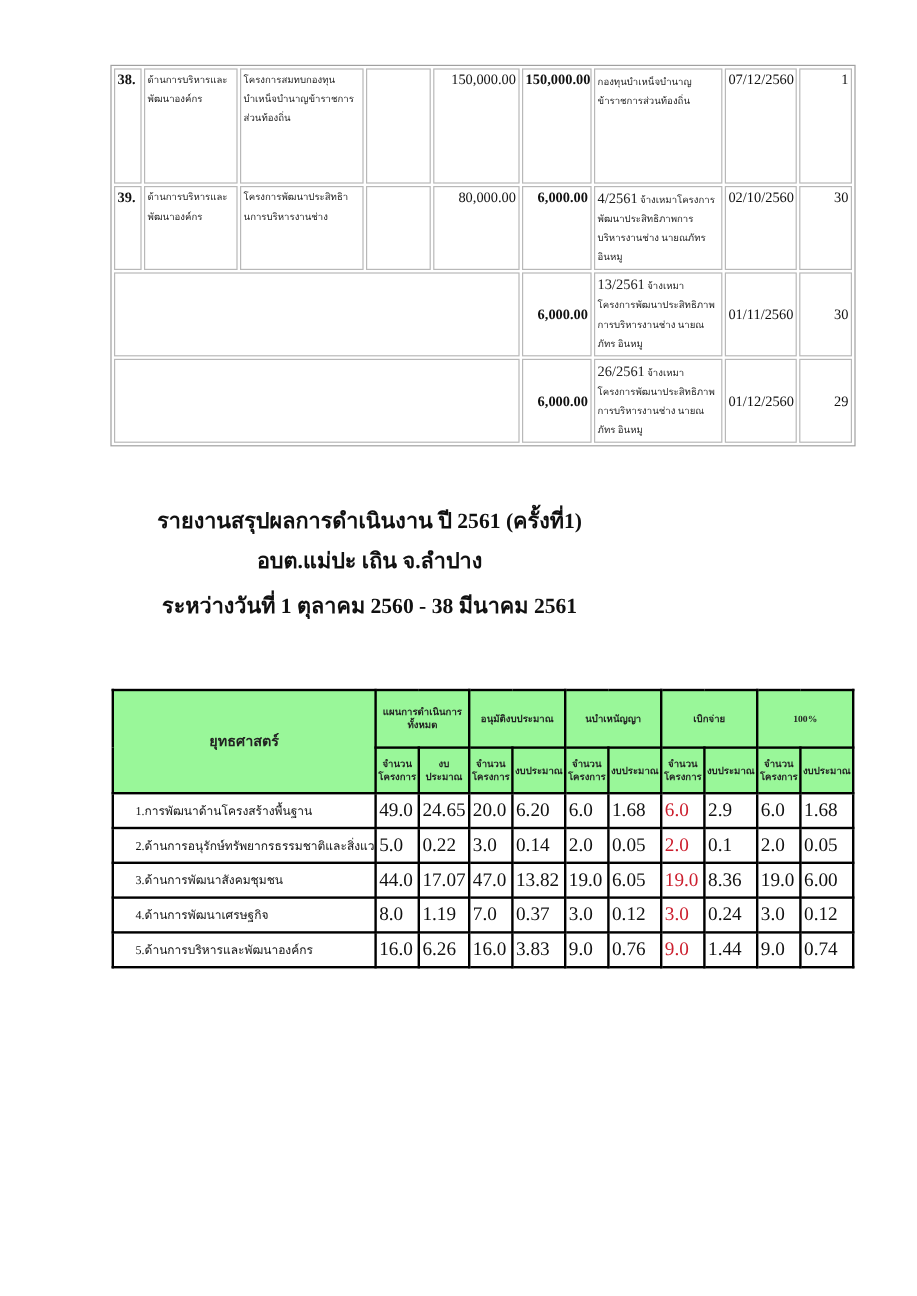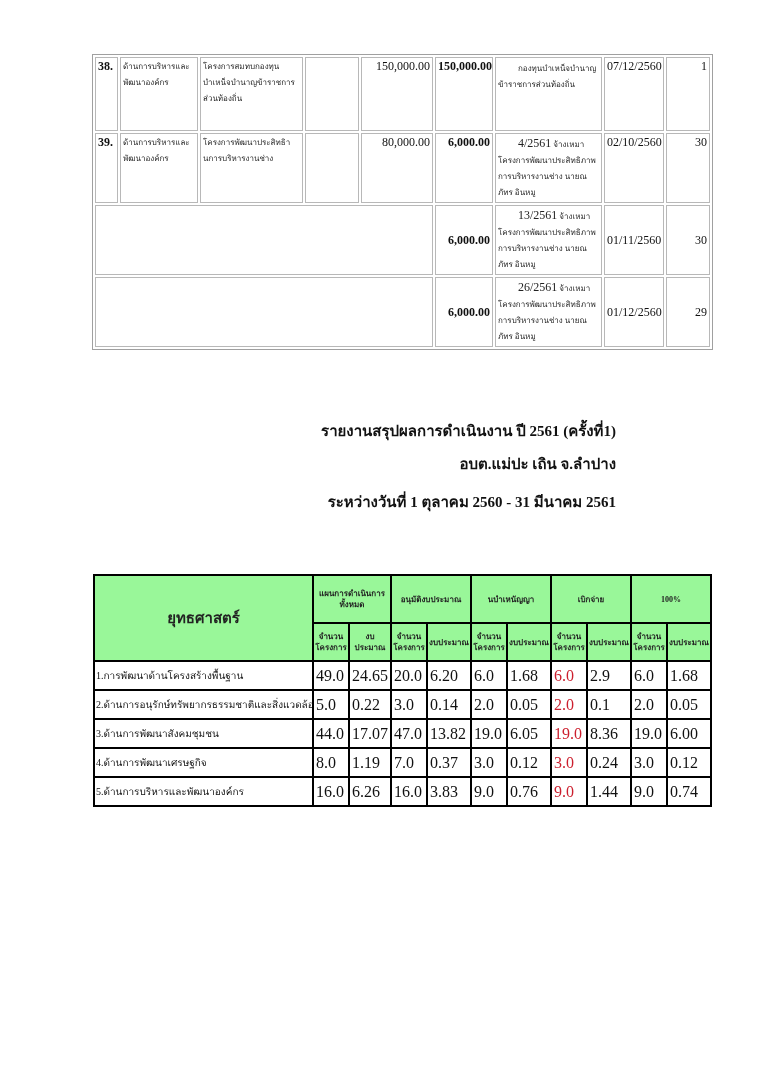--- a/index.html
+++ b/index.html
@@ -12,59 +12,59 @@
         border: 1px solid #a0a0a0; background: #fff; table-layout: fixed; }
   .t1 td { border: 1px solid #b8b8b8; vertical-align: top; padding: 1px 2px;
            font-family: "Liberation Serif", serif; }
   .t1 .num { font-size: 12px; font-weight: bold; }
   .t1 .small { font-size: 8px; line-height: 16px; color: #222; }
   .t1 .amt { font-size: 12px; text-align: right; }
   .t1 .amt-b { font-size: 12px; text-align: right; font-weight: bold; }
   .t1 .date { font-size: 12px; }
   .t1 .days { font-size: 12px; text-align: right; }
   .t1 .mid { vertical-align: middle; }
-  .t1 .contract-no { font-size: 12px; margin-left: 20px; }
+  .t1 .contract-no { font-size: 12px; }
 
   
-  .title { position: absolute; left: 0; width: 616px; text-align: right;
-           font-family: "Liberation Serif", serif; font-weight: bold; font-size: 15px; }
+  .title { position: absolute; left: 0; width: 616px; text-align: center;
+           font-family: "Liberation Serif", serif; font-weight: bold; font-size: 18px; }
   .title1 { top: 419px; }
   .title2 { top: 452px; font-family: Liberation Serif, serif; }
   .title3 { top: 490px; }
 
   
   .t2 { position: absolute; left: 93px; top: 574px; width: 615px;
         border-collapse: collapse; table-layout: fixed; }
   .t2 td, .t2 th { border: 2px solid #000; font-family: "Liberation Serif", serif; }
   .t2 th { background: #99f799; font-size: 8px; font-weight: bold; color: #222;
            text-align: center; padding: 0 1px; line-height: 11px; }
   .t2 th.group { height: 46px; vertical-align: middle; }
   .t2 th.sub { height: 36px; }
-  .t2 th.strat { font-size: 15px; margin-top: 16px; }
+  .t2 th.strat { font-size: 12px; margin-top: 16px; }
   .t2 td { font-size: 16px; height: 27px; padding: 0 2px; text-align: left; }
-  .t2 td.name { text-align: left; font-size: 10px; padding-left: 1px; white-space: nowrap; overflow: hidden; }
+  .t2 td.name { text-align: left; font-size: 10px; padding-left: 18px; white-space: nowrap; overflow: hidden; }
   .t2 td.red { color: #cc1f2e; }
 </style>
 </head>
 <body>
 
 <table class="t1">
   <colgroup>
     <col style="width:23px">
       <col style="width:78px">
       <col style="width:103px">
       <col style="width:54px">
     <col style="width:72px">
       <col style="width:58px">
       <col style="width:107px">
       <col style="width:60px">
       <col style="width:44px">
   </colgroup>
   <tbody>
-      <tr style="height:74px">
+      <tr style="height:96px">
     <td class="num">38.</td>
     <td class="small">ด้านการบริหารและพัฒนาองค์กร</td>
     <td class="small">โครงการสมทบกองทุนบำเหน็จบำนาญข้าราชการส่วนท้องถิ่น</td>
     <td></td>
     <td class="amt">150,000.00</td>
     <td class="amt-b">150,000.00</td>
     <td class="small"><span class="contract-no"></span><span>กองทุนบำเหน็จบำนาญข้าราชการส่วนท้องถิ่น</span></td>
     <td class="date">07/12/2560</td>
     <td class="days">1</td>
   </tr>
@@ -91,21 +91,21 @@
     <td class="amt-b mid">6,000.00</td>
     <td class="small"><span class="contract-no">26/2561</span> <span>จ้างเหมาโครงการพัฒนาประสิทธิภาพการบริหารงานช่าง นายณภัทร อินหมู</span></td>
     <td class="date mid">01/12/2560</td>
     <td class="days mid">29</td>
   </tr>
 </tbody>
   </table>
 
 <div class="title title1">รายงานสรุปผลการดำเนินงาน ปี 2561 (ครั้งที่1)</div>
 <div class="title title2">อบต.แม่ปะ เถิน จ.ลำปาง</div>
-<div class="title title3">ระหว่างวันที่ 1 ตุลาคม 2560 - 31 มีนาคม 2561</div>
+<div class="title title3">ระหว่างวันที่ 1 ตุลาคม 2560 - 38 มีนาคม 2561</div>
 
 <table class="t2">
   <colgroup>
     <col style="width:219px">
     <col style="width:36px">
       <col style="width:42px">
     <col style="width:36px">
       <col style="width:44px">
     <col style="width:36px">
       <col style="width:44px">

